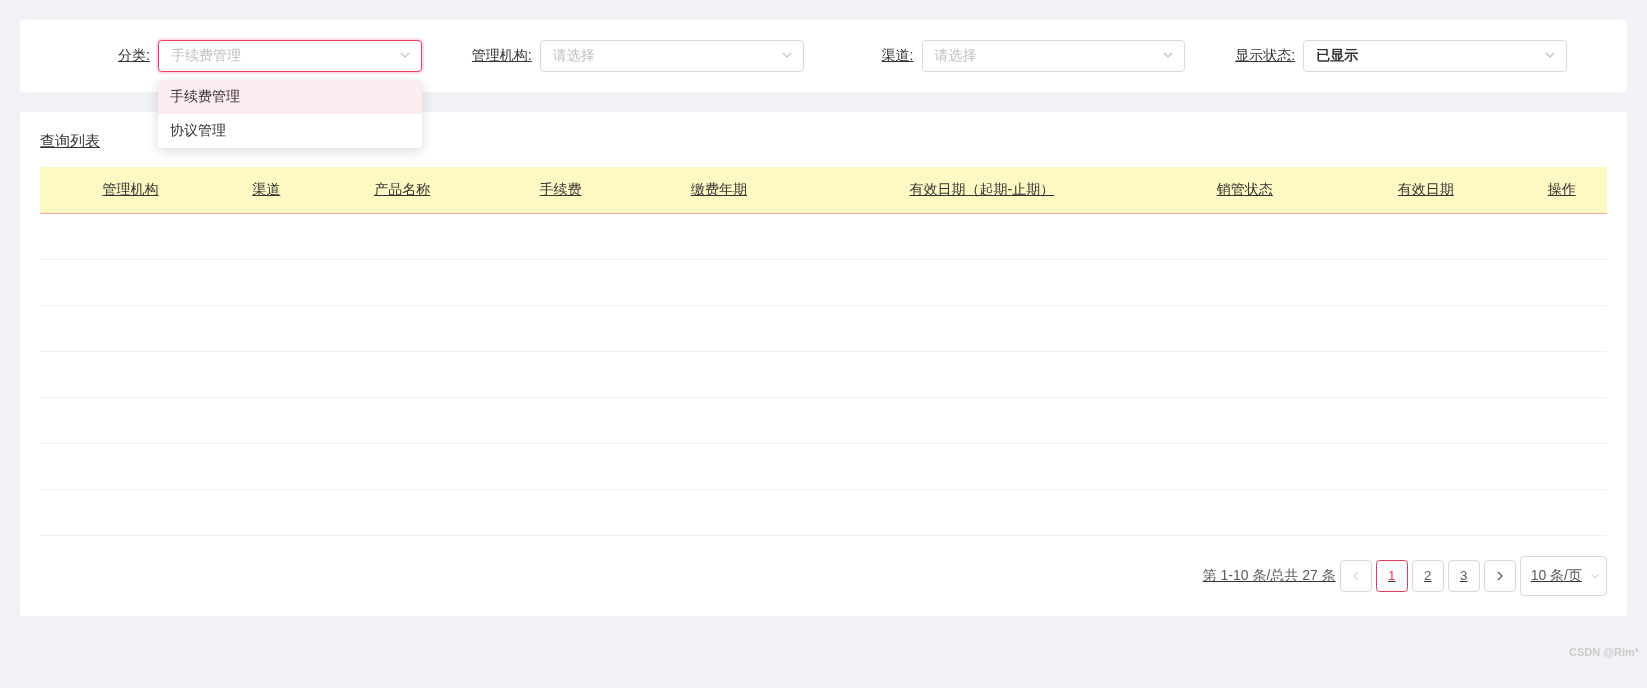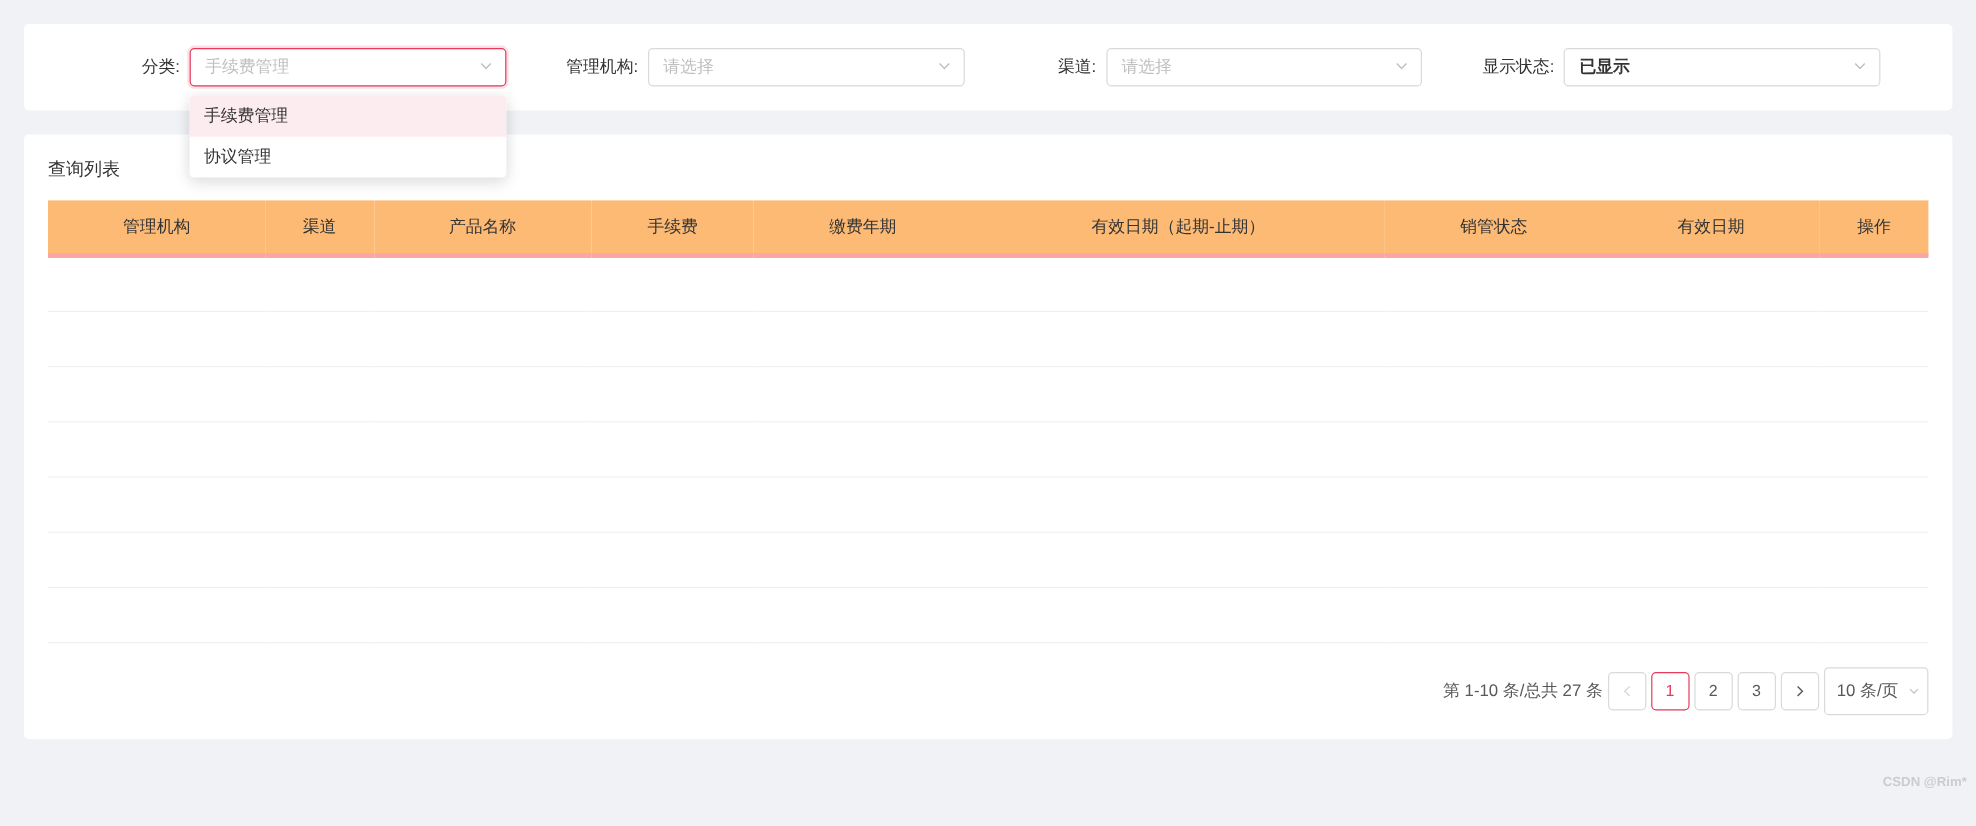--- a/index.html
+++ b/index.html
@@ -2,42 +2,42 @@
 <html><head>
   <meta charset="utf-8">
   <style>
     * { margin: 0; padding: 0; box-sizing: border-box; }
     body { font-family: -apple-system, BlinkMacSystemFont, "PingFang SC", "Microsoft YaHei", sans-serif; background: #f0f2f5; font-size: 14px; color: #333; }
     .container { padding: 20px; }
     .panel { background: #fff; border-radius: 4px; margin-bottom: 20px; padding: 20px 60px; }
     .form-row { display: flex; align-items: center; margin-bottom: 20px; gap: 40px; position: relative; }
     .form-row:last-child { margin-bottom: 0; }
     .form-group { display: flex; align-items: center; flex: 1; position: relative; }
-    .form-label { width: 70px; text-align: right; color: #333; margin-right: 8px; white-space: nowrap; }
+    .form-label { width: 70px; text-align: right; color: #333; margin-right: 8px; white-space: nowrap; text-decoration: underline; }
     .select { flex: 1; height: 32px; border: 1px solid #d9d9d9; border-radius: 4px; padding: 0 30px 0 12px; background: #fff; position: relative; cursor: pointer; display: flex; align-items: center; }
     .select.active { border-color: #e6395c; box-shadow: 0 0 0 2px rgba(230,57,92,0.15); }
     .select .value { color: #333; font-weight: bold; }
     .select .placeholder { color: #bfbfbf; }
     .select-arrow { position: absolute; right: 10px; top: 50%; transform: translateY(-50%); pointer-events: none; color: #bfbfbf; }
     .dropdown { position: absolute; top: 40px; left: 78px; right: 0; background: #fff; border-radius: 4px; box-shadow: 0 3px 12px rgba(0,0,0,0.15); z-index: 100; overflow: hidden; }
     .dropdown-item { padding: 8px 12px; cursor: pointer; }
     .dropdown-item.selected { background: #fdecef; color: #333; }
     .btn { height: 32px; padding: 0 18px; border-radius: 4px; border: 1px solid #d9d9d9; background: #fff; cursor: pointer; font-size: 14px; color: #333; display: inline-flex; align-items: center; justify-content: center; }
     .btn-primary { background: #e6395c; border-color: #e6395c; color: #fff; }
     .btn-group { margin-left: auto; display: flex; gap: 10px; }
     .list-title { font-size: 15px; margin-bottom: 16px; }
     .table { width: 100%; border-collapse: collapse; }
-    .table thead th { background: #fdba74; height: 46px; font-weight: normal; color: #333; border-bottom: 4px solid #fca5a5; font-size: 14px; }
+    .table thead th { background: #fef9c3; height: 46px; font-weight: normal; color: #333; border-bottom: 1px solid #fca5a5; font-size: 14px; }
     .table tbody tr { height: 46px; border-bottom: 1px solid #f0f0f0; }
     .pagination { display: flex; align-items: center; justify-content: flex-end; gap: 4px; margin-top: 20px; color: #595959; }
     .page-btn { min-width: 32px; height: 32px; border: 1px solid #d9d9d9; border-radius: 4px; background: #fff; display: inline-flex; align-items: center; justify-content: center; cursor: pointer; color: #595959; padding: 0 8px; }
     .page-btn.active { border-color: #e6395c; color: #e6395c; }
     .page-btn.disabled { color: #d9d9d9; cursor: not-allowed; }
     .page-size-select { height: 40px; border: 1px solid #d9d9d9; border-radius: 4px; padding: 0 24px 0 10px; position: relative; display: inline-flex; align-items: center; cursor: pointer; background:#fff; }
-    .list-panel { background: #fff; border-radius: 4px; padding: 20px 20px 20px 20px; }
+    .list-panel { background: #fff; border-radius: 4px; padding: 20px 20px 20px 20px; text-decoration: underline; }
     .row2-spacer { flex: 3.1; }
     .watermark { position: fixed; right: 8px; bottom: 30px; font-size: 11px; color: #ccc; pointer-events: none; font-weight: bold; }
   </style>
 </head>
 <body>
 
 <div class="container">
   <div class="panel">
     <div class="form-row">
       <div class="form-group">

